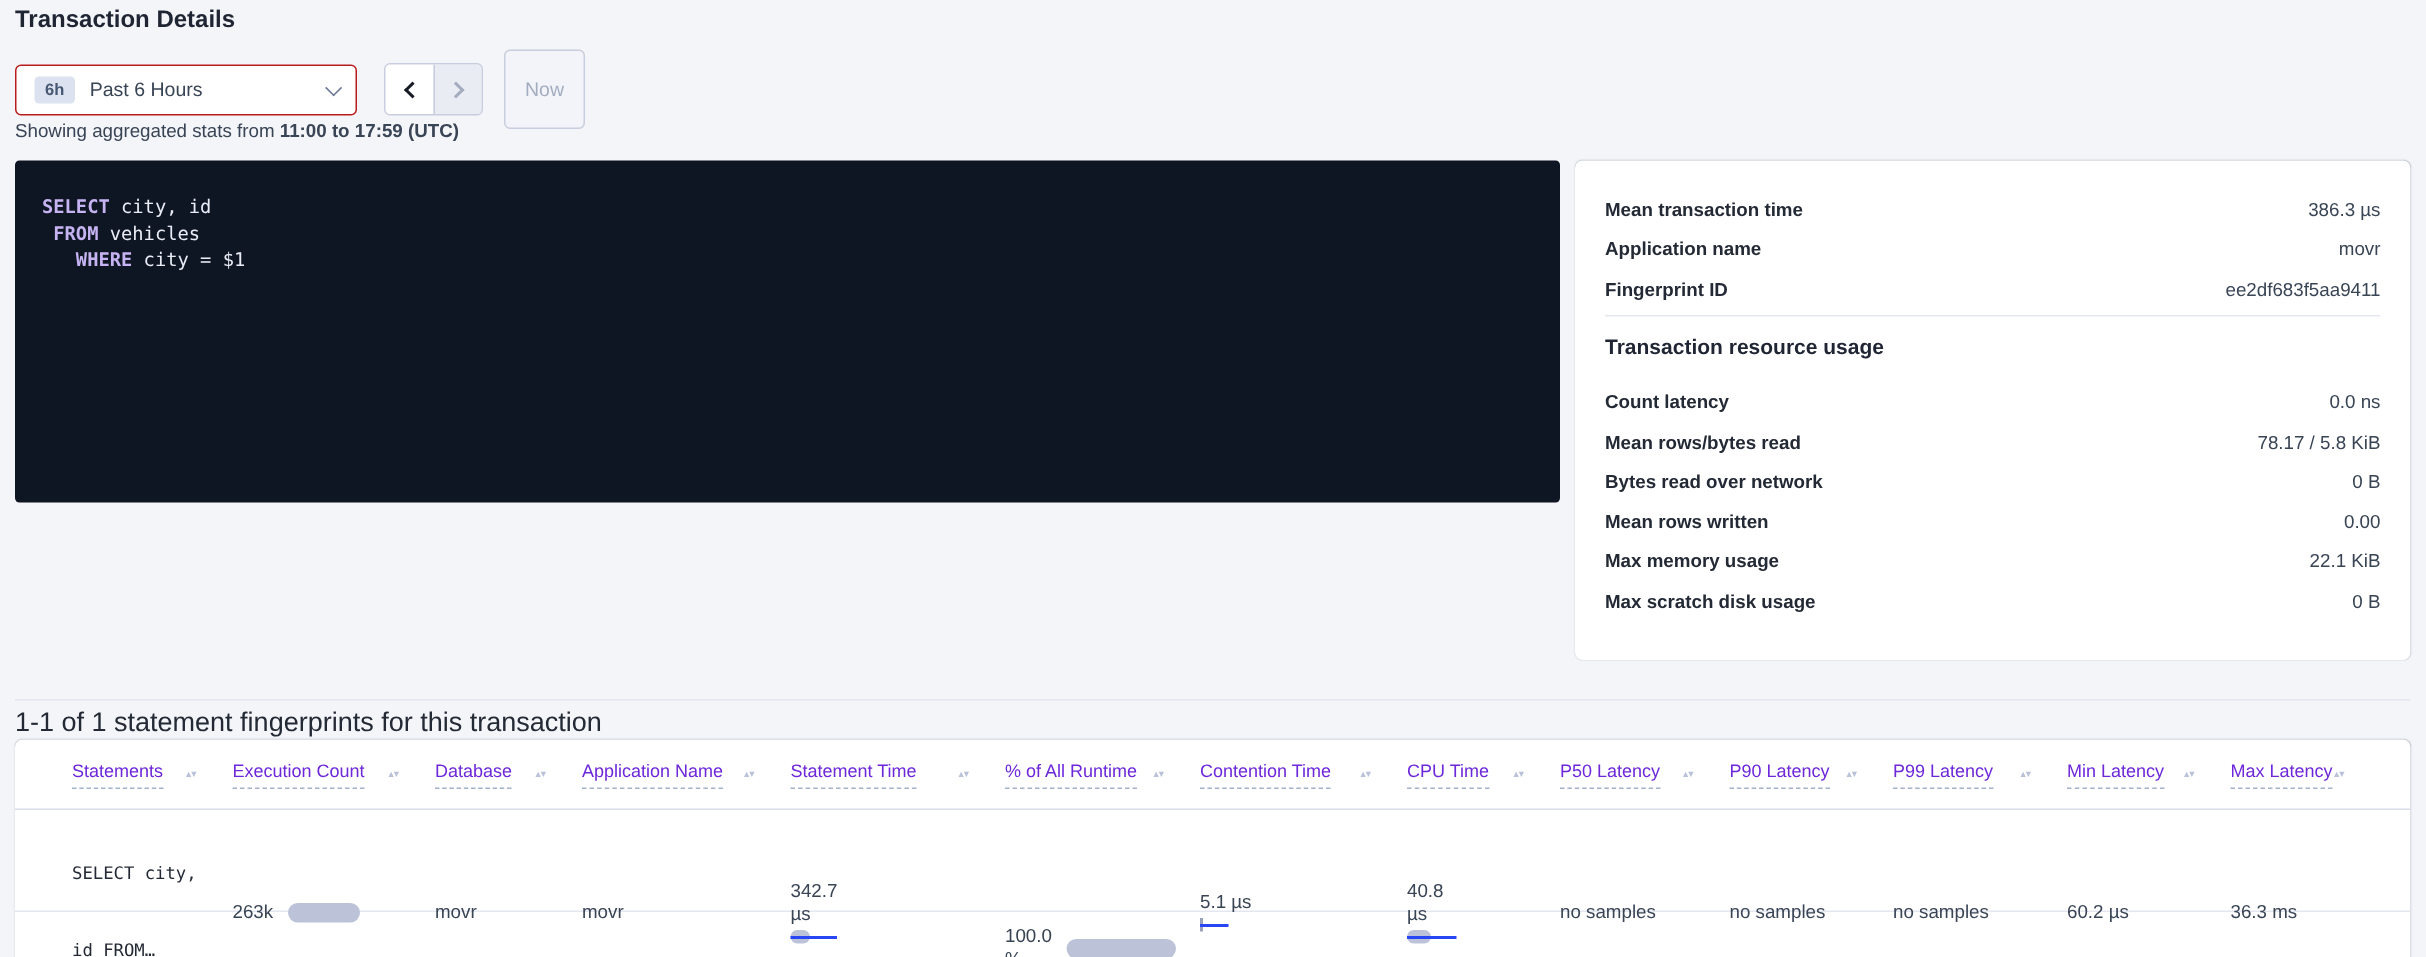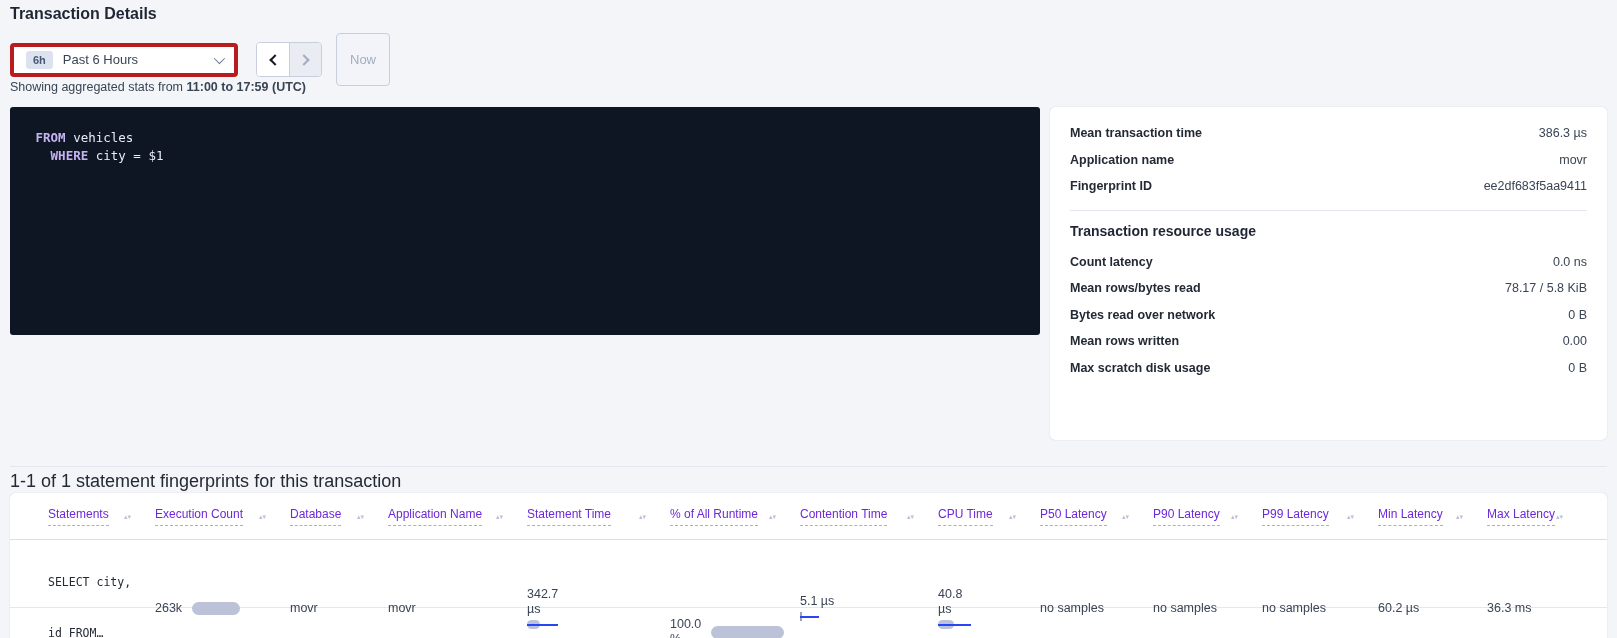--- a/index.html
+++ b/index.html
@@ -12,21 +12,21 @@
   }
 
   
   .page-title {
     position:absolute; left:10px; top:5px;
     font-size:16px; font-weight:bold; color:#1f2533;
   }
   .controls { position:absolute; left:10px; top:33px; display:flex; align-items:center; }
   .time-picker {
     width:228px; height:34px; background:#fff;
-    border:4px solid #b91c1c; border-radius:4px;
+    border:1px solid #b91c1c; border-radius:4px;
     display:flex; align-items:center; padding:0 12px; cursor:pointer;
   }
   .time-badge {
     background:#dce2f0; color:#475872; font-size:11px; font-weight:bold;
     padding:3px 7px; border-radius:3px; margin-right:10px;
   }
   .time-label { font-size:13px; color:#394455; flex:1; }
   .chev-down {
     width:8px; height:8px; border-right:1.5px solid #6b7690; border-bottom:1.5px solid #6b7690;
     transform:rotate(45deg) translateY(-2px); margin-left:6px;
@@ -52,21 +52,21 @@
   }
   .sql-line { font-family:"DejaVu Sans Mono", monospace; font-size:12.5px; line-height:17.5px; color:#e9ecf5; white-space:pre; }
   .sql-line .kw { color:#c6b3f2; font-weight:bold; }
 
   
   .summary-card {
     position:absolute; left:1050px; top:107px; width:557px; height:333px;
     background:#fff; border-radius:5px; box-shadow:0 0 1px rgba(67,90,111,.4);
     padding:13px 20px;
   }
-  .sum-row { display:flex; justify-content:space-between; align-items:center; height:26.5px; }
+  .sum-row { display:flex; justify-content:space-between; align-items:flex-end; height:26.5px; }
   .sum-label { font-size:12.5px; font-weight:bold; color:#242a35; }
   .sum-value { font-size:12.5px; color:#394455; }
   .sum-divider { border-top:1px solid #e4e7ef; margin:10px 0 12px; }
   .sum-section { font-size:14px; font-weight:bold; color:#1f2533; margin-bottom:10px; }
 
   
   .wide-divider { position:absolute; left:10px; right:10px; top:466px; border-top:1px solid #e3e6ee; }
   .fingerprint-caption { position:absolute; left:10px; top:471px; font-size:18px; color:#242a35; }
 
   .table-card {
@@ -120,20 +120,21 @@
     </div>
   </div>
   <div class="now-btn">Now</div>
 </div>
 
 <div class="stats-line">
   <span>Showing aggregated stats from </span><b>11:00 to 17:59 (UTC)</b>
 </div>
 
 <div class="sql-box">
+  <div class="sql-line"><span class="kw">SELECT</span><span> city, id</span></div>
   <div class="sql-line"><span> </span><span class="kw">FROM</span><span> vehicles</span></div>
   <div class="sql-line"><span>   </span><span class="kw">WHERE</span><span> city = $1</span></div>
 </div>
 
 <div class="summary-card">
   <div class="sum-row">
     <span class="sum-label">Mean transaction time</span>
     <span class="sum-value">386.3 µs</span>
   </div>
   <div class="sum-row">
@@ -154,20 +155,24 @@
     <span class="sum-label">Mean rows/bytes read</span>
     <span class="sum-value">78.17 / 5.8 KiB</span>
   </div>
   <div class="sum-row">
     <span class="sum-label">Bytes read over network</span>
     <span class="sum-value">0 B</span>
   </div>
   <div class="sum-row">
     <span class="sum-label">Mean rows written</span>
     <span class="sum-value">0.00</span>
+  </div>
+  <div class="sum-row">
+    <span class="sum-label">Max memory usage</span>
+    <span class="sum-value">22.1 KiB</span>
   </div>
   <div class="sum-row">
     <span class="sum-label">Max scratch disk usage</span>
     <span class="sum-value">0 B</span>
   </div>
 </div>
 
 <div class="wide-divider"></div>
 <div class="fingerprint-caption">1-1 of 1 statement fingerprints for this transaction</div>
 

